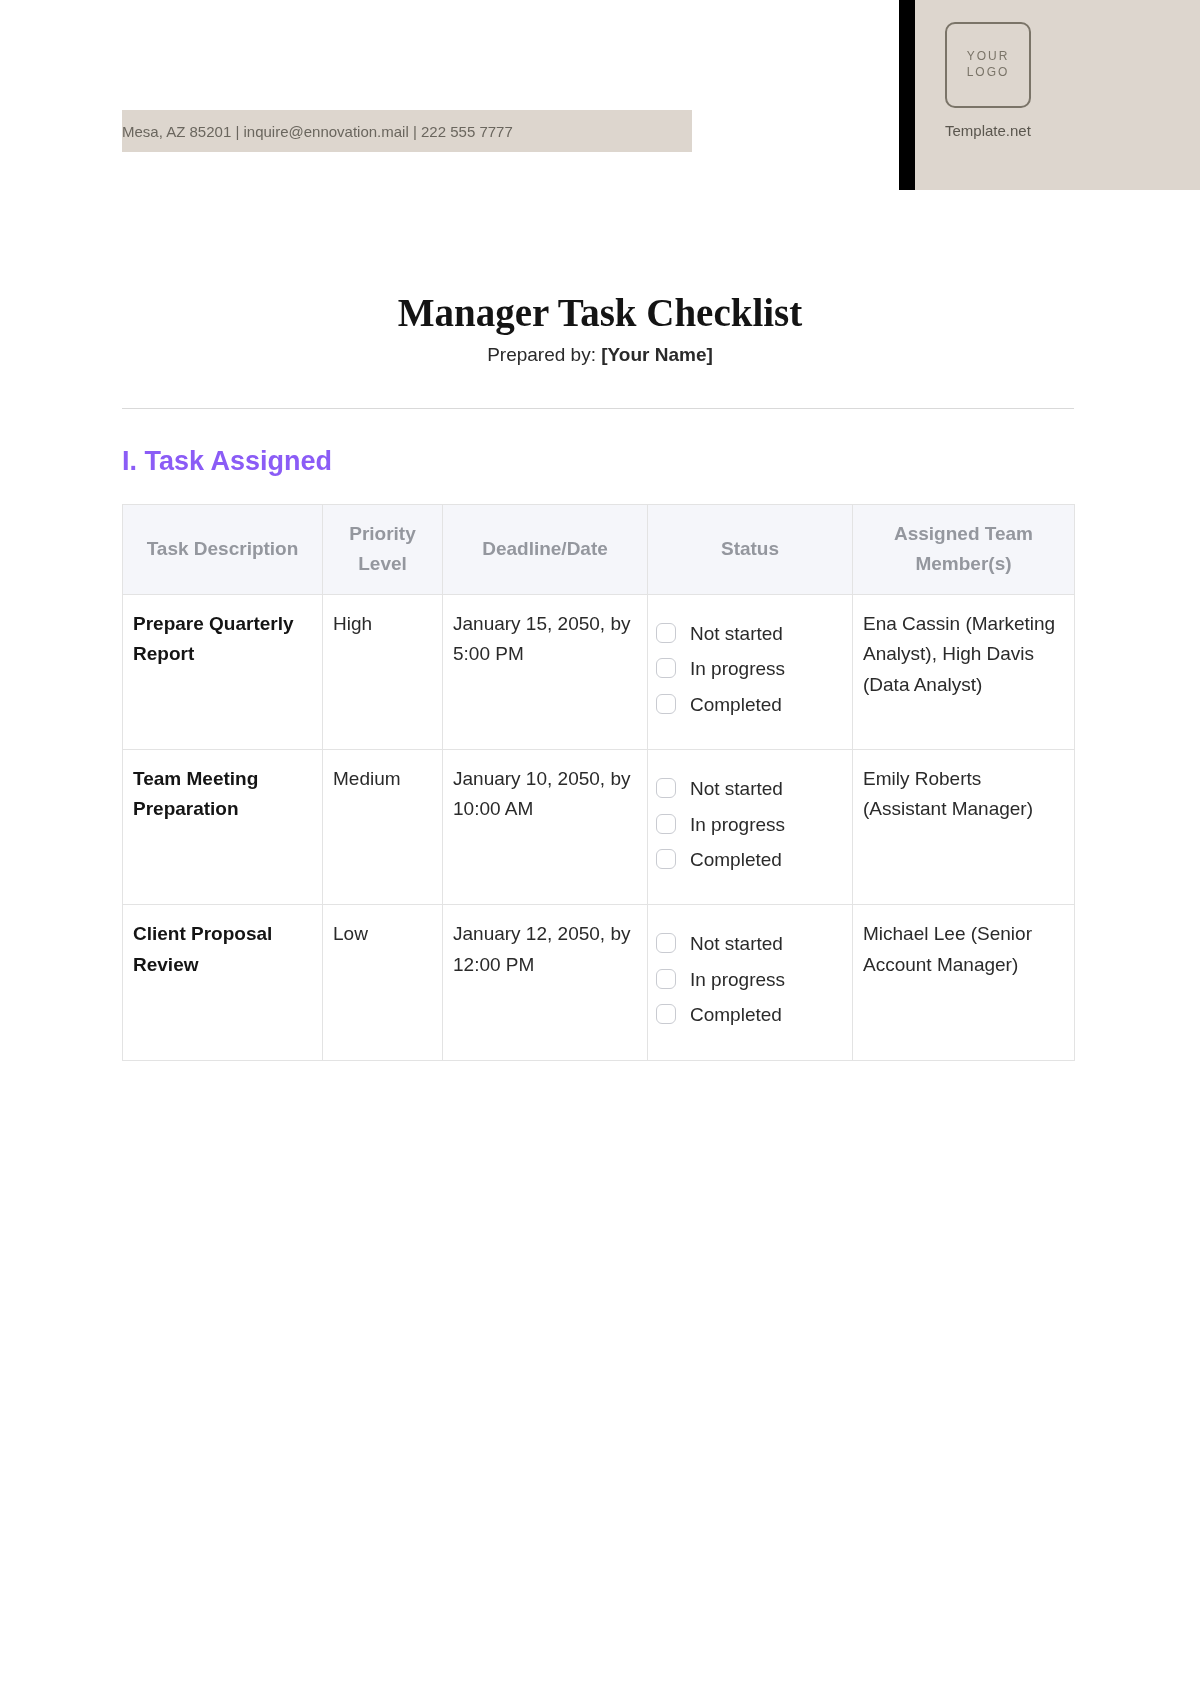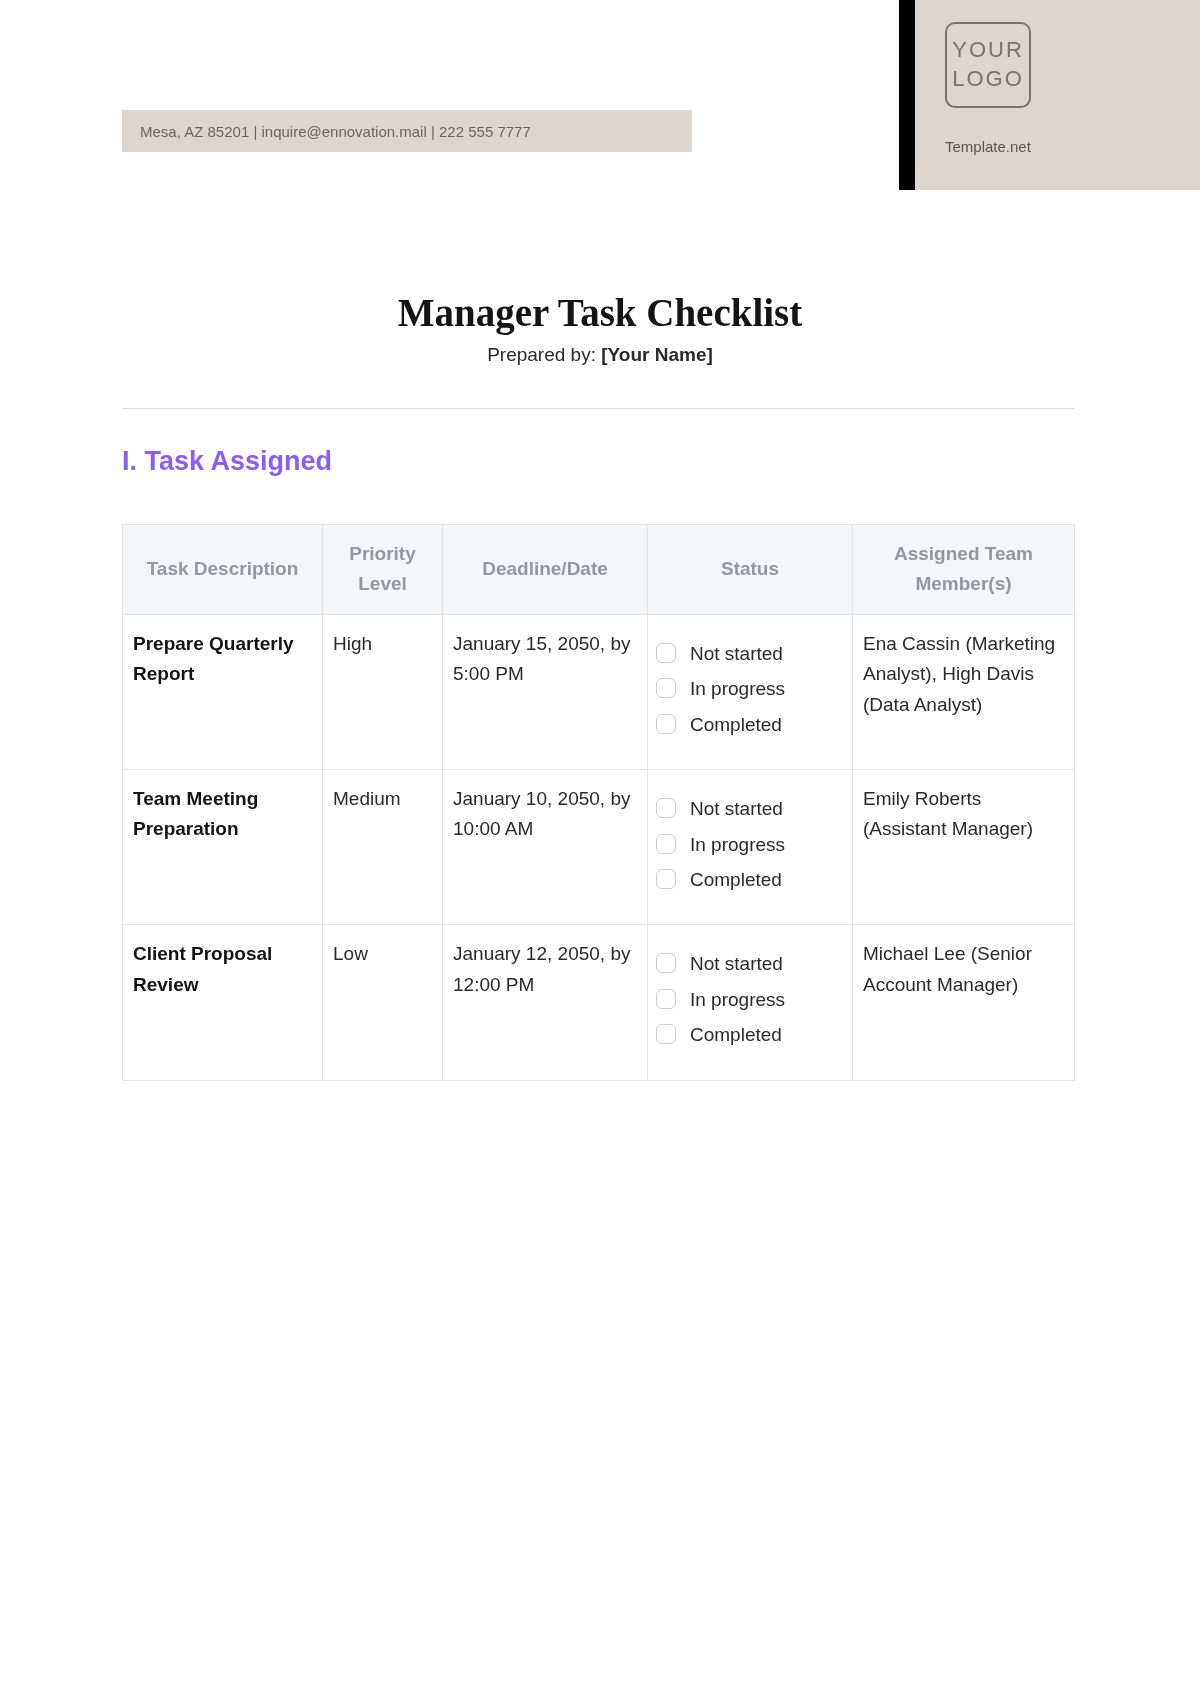--- a/index.html
+++ b/index.html
@@ -34,40 +34,39 @@
   .logo-box {
     width: 86px;
     height: 86px;
     border: 2px solid #7a7468;
     border-radius: 10px;
     display: flex;
     flex-direction: column;
     align-items: center;
     justify-content: center;
     color: #7a7468;
-    font-size: 22px;
+    font-size: 12px;
     letter-spacing: 2px;
     line-height: 1.3;
     font-weight: 400;
   }
   .logo-caption {
-    margin-top: 30px;
+    margin-top: 14px;
     font-size: 15px;
     color: #5a564e;
   }
   .top-bar {
     position: absolute;
     top: 110px;
     left: 122px;
     width: 570px;
     height: 42px;
     background: #ddd6ce;
     display: flex;
     align-items: center;
-    padding-left: 18px;
     font-size: 15px;
     color: #6a665e;
   }
   .doc-title {
     position: absolute;
     top: 290px;
     left: 0;
     width: 100%;
     text-align: center;
     font-size: 39px;
@@ -96,21 +95,21 @@
   .section-heading {
     position: absolute;
     top: 446px;
     left: 122px;
     font-size: 27px;
     font-weight: 700;
     color: #8b5cf6;
   }
   .task-table {
     position: absolute;
-    top: 524px;
+    top: 504px;
     left: 122px;
     width: 952px;
     border-collapse: collapse;
     table-layout: fixed;
   }
   .task-table th, .task-table td {
     border: 1px solid #e3e3e3;
     padding: 14px 10px;
     vertical-align: top;
     font-size: 19px;

